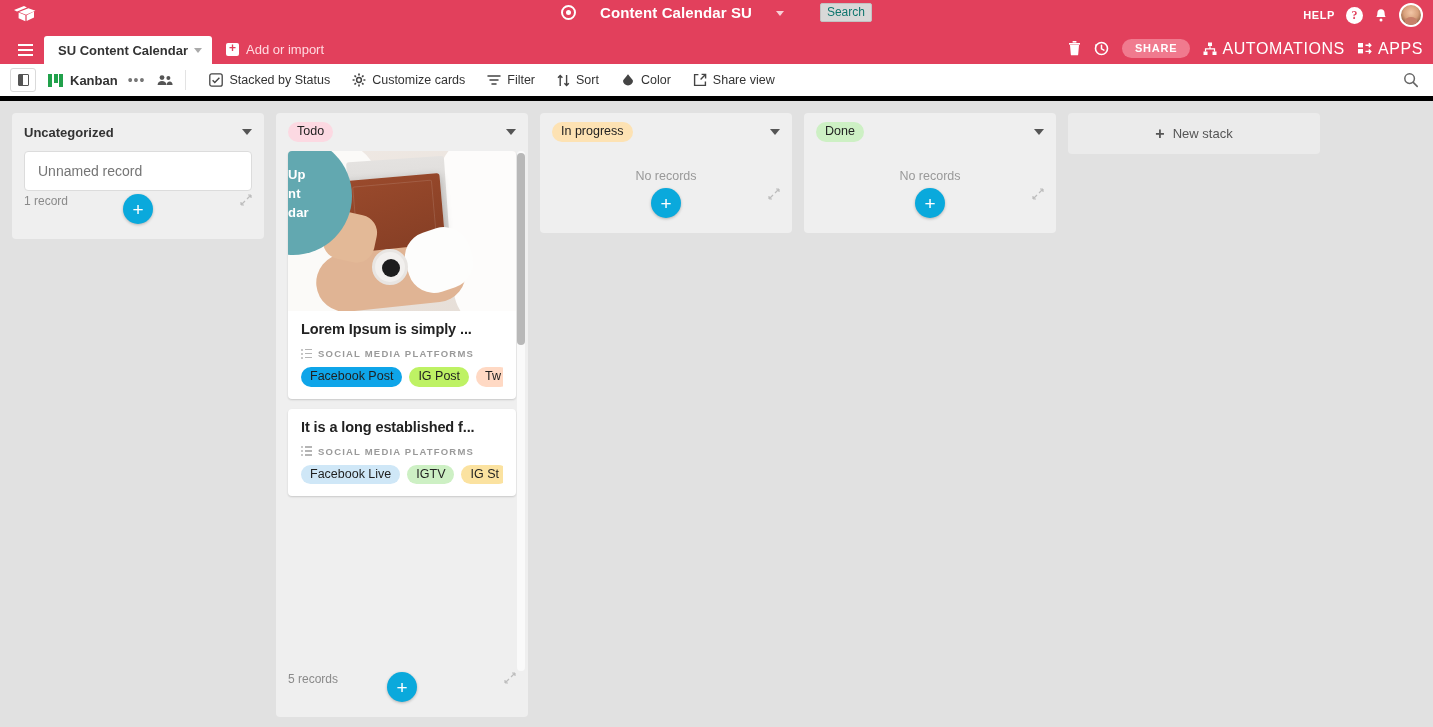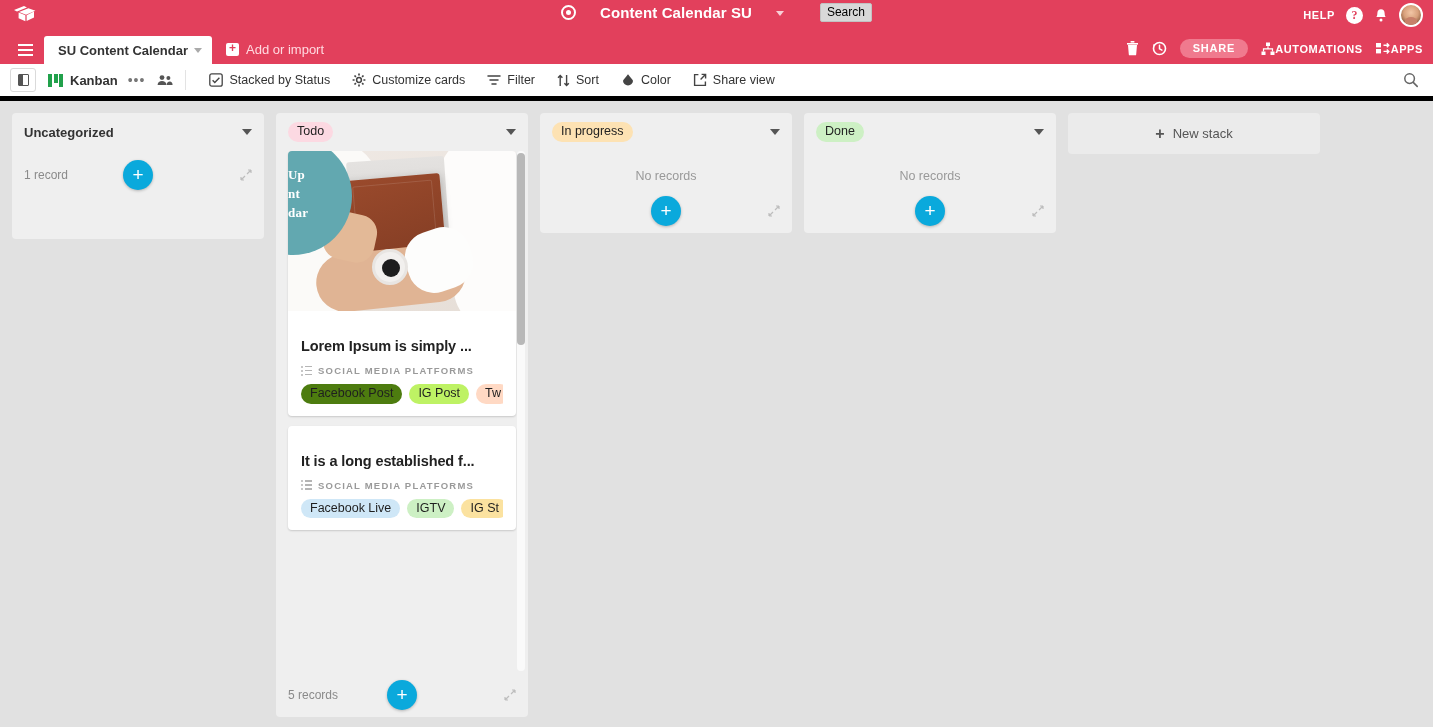--- a/index.html
+++ b/index.html
@@ -51,21 +51,21 @@
   .caret-white {
     width: 0; height: 0;
     border-left: 4px solid transparent;
     border-right: 4px solid transparent;
     border-top: 5px solid rgba(255,255,255,.75);
     margin-top: 2px;
   }
   .search-pill {
     margin-left: 12px;
     background: #d8d8d8;
-    color: #000000;
+    color: #0f766e;
     font-size: 12px;
     padding: 2px 6px 3px 6px;
     border: 1px solid #c2c2c2;
     border-radius: 2px;
     line-height: 1;
   }
   .topbar-right1 {
     position: absolute; right: 10px; top: 0; height: 30px;
     display: flex; align-items: center; gap: 11px;
   }
@@ -132,22 +132,22 @@
     position:absolute; right:10px; bottom:6px;
     display:flex; align-items:center; gap:13px;margin-top:48px;
   }
   .ic-btn { color:#fff; font-size:14px; display:flex; align-items:center; }
   .share-pill {
     background: #f07a8e;
     color:#fff; font-size:11px; font-weight:bold; letter-spacing:.8px;
     padding: 3px 13px 4px; border-radius: 10px;
   }
   .tb-item {
-    display:flex; align-items:center; 
-    color:#fff; font-size:11px; font-weight:bold; letter-spacing:.6px;
+    display:flex; align-items:center; gap:5px;
+    color:#fff; font-size:16px; font-weight:normal; letter-spacing:.6px;
   }
 
   
   .viewbar {
     height: 37px;
     background: #fff;
     border-bottom: 5px solid #000000;
     display: flex;
     align-items: center;
     padding: 0 10px;
@@ -257,21 +257,21 @@
   .card-img { height: 160px; position: relative; overflow:hidden; }
 
   
   .art1 { background: linear-gradient(160deg,#efe9e4 0%,#e6ded7 100%); }
   .art1 .circle {
     position:absolute; left:-54px; top:-14px; width:118px; height:118px;
     border-radius:50%; background:#62a8b0;
   }
   .art1 .ctext {
     position:absolute; left:0px; top:14px; color:#fff; font-size:13px;
-    font-weight:bold; line-height:19px; letter-spacing:.2px;font-family:Liberation Serif, serif;
+    font-weight:bold; line-height:19px; letter-spacing:.2px;
   }
   .art1 .laptop {
     position:absolute; left:62px; top:8px; width:98px; height:118px;
     background:linear-gradient(180deg,#e4e2e0,#cfcdcb);
     transform: rotate(-4deg); border-radius:3px;
   }
   .art1 .book {
     position:absolute; left:60px; top:26px; width:96px; height:104px;
     background:linear-gradient(165deg,#9a4a2c,#7e3a22);
     transform: rotate(-5deg); border-radius:3px;
@@ -351,42 +351,42 @@
     position:absolute; left:54px; bottom:-4px; width:34px; height:34px;
     border:6px solid #f0cfc6; border-radius:50%;
   }
   .art2 .note {
     position:absolute; right:24px; top:60px; width:10px; height:12px; background:#eb8f84;
   }
 
   .card-body { padding: 10px 13px 12px; }
   .card-title {
     font-size:14.5px; color:#222; font-weight:bold; letter-spacing:-.1px;
-    white-space:nowrap; overflow:hidden;margin-top:17px;
+    white-space:nowrap; overflow:hidden;
   }
   .field-label {
     display:flex; align-items:center; gap:6px;
     margin-top:11px; color:#9a9a9a; font-size:9.5px;
     letter-spacing:1.2px; font-weight:bold;
   }
   .multi-icon { display:flex; flex-direction:column; gap:2px; }
   .multi-icon span { display:flex; gap:2px; align-items:center; }
   .multi-icon b { display:block; width:2px; height:2px; background:#b5b5b5; border-radius:50%; }
   .multi-icon u { display:block; width:7px; height:1.6px; background:#b5b5b5; text-decoration:none; }
   .tags {
     display:flex; gap:7px; margin-top:8px; flex-wrap:nowrap; overflow:hidden;
   }
   .tag {
     font-size:12.5px; padding:3px 9px 4px; border-radius:10px; color:#1f1f1f;
     white-space:nowrap; line-height:1; flex:0 0 auto;
   }
 
   .stack-foot {
     height: 46px; flex:0 0 auto;
-    display:flex; align-items:center; position:relative;
+    display:flex; position:relative;
     padding: 0 12px;
     border-top: 1px solid transparent;
   }
   .rec-count { font-size:12px; color:#8a8a8a; }
   .fab {
     position:absolute; left:50%; transform:translateX(-50%);
     width:30px;height:30px;border-radius:50%;
     background:#0aa9dc; color:#fff; font-size:19px; font-weight:300;
     display:flex; align-items:center; justify-content:center;
     box-shadow:0 1px 3px rgba(0,0,0,.25);
@@ -585,20 +585,23 @@
       </svg>
   </span>
 </div>
 
 <div class="canvas">
 
   <div class="stack uncat">
     <div class="stack-head">
       <span class="stack-title-plain">Uncategorized</span>
       <span class="caret-stack"></span>
+    </div>
+    <div class="stack-body">
+      <input class="unnamed-input" readonly="" placeholder="Unnamed record" style="">
     </div>
     <div class="stack-foot">
       <span class="rec-count">1 record</span>
       <span class="fab">+</span>
       <span class="expand">
         <svg width="12" height="12" viewBox="0 0 12 12">
             <path d="M11 1 L7 5 M11 1 L11 4 M11 1 L8 1" stroke="#bdbdbd" stroke-width="1.2" fill="none"></path>
             <path d="M1 11 L5 7 M1 11 L1 8 M1 11 L4 11" stroke="#bdbdbd" stroke-width="1.2" fill="none"></path>
           </svg>
       </span>
@@ -641,21 +644,21 @@
                   <u></u>
                 </span>
                 <span>
                   <b></b>
                   <u></u>
                 </span>
             </span>
             <span>SOCIAL MEDIA PLATFORMS</span>
           </div>
           <div class="tags">
-            <span class="tag" style="background:#4d7c0f">Facebook Post</span>
+            <span class="tag" style="background:#0ea5e9">Facebook Post</span>
             <span class="tag" style="background:#bef264">IG Post</span>
             <span class="tag" style="background:#ffd9c4">Tw</span>
           </div>
         </div>
       </div>
 
       <div class="card">
         <div class="card-body">
           <div class="card-title">It is a long established f...</div>
           <div class="field-label">

